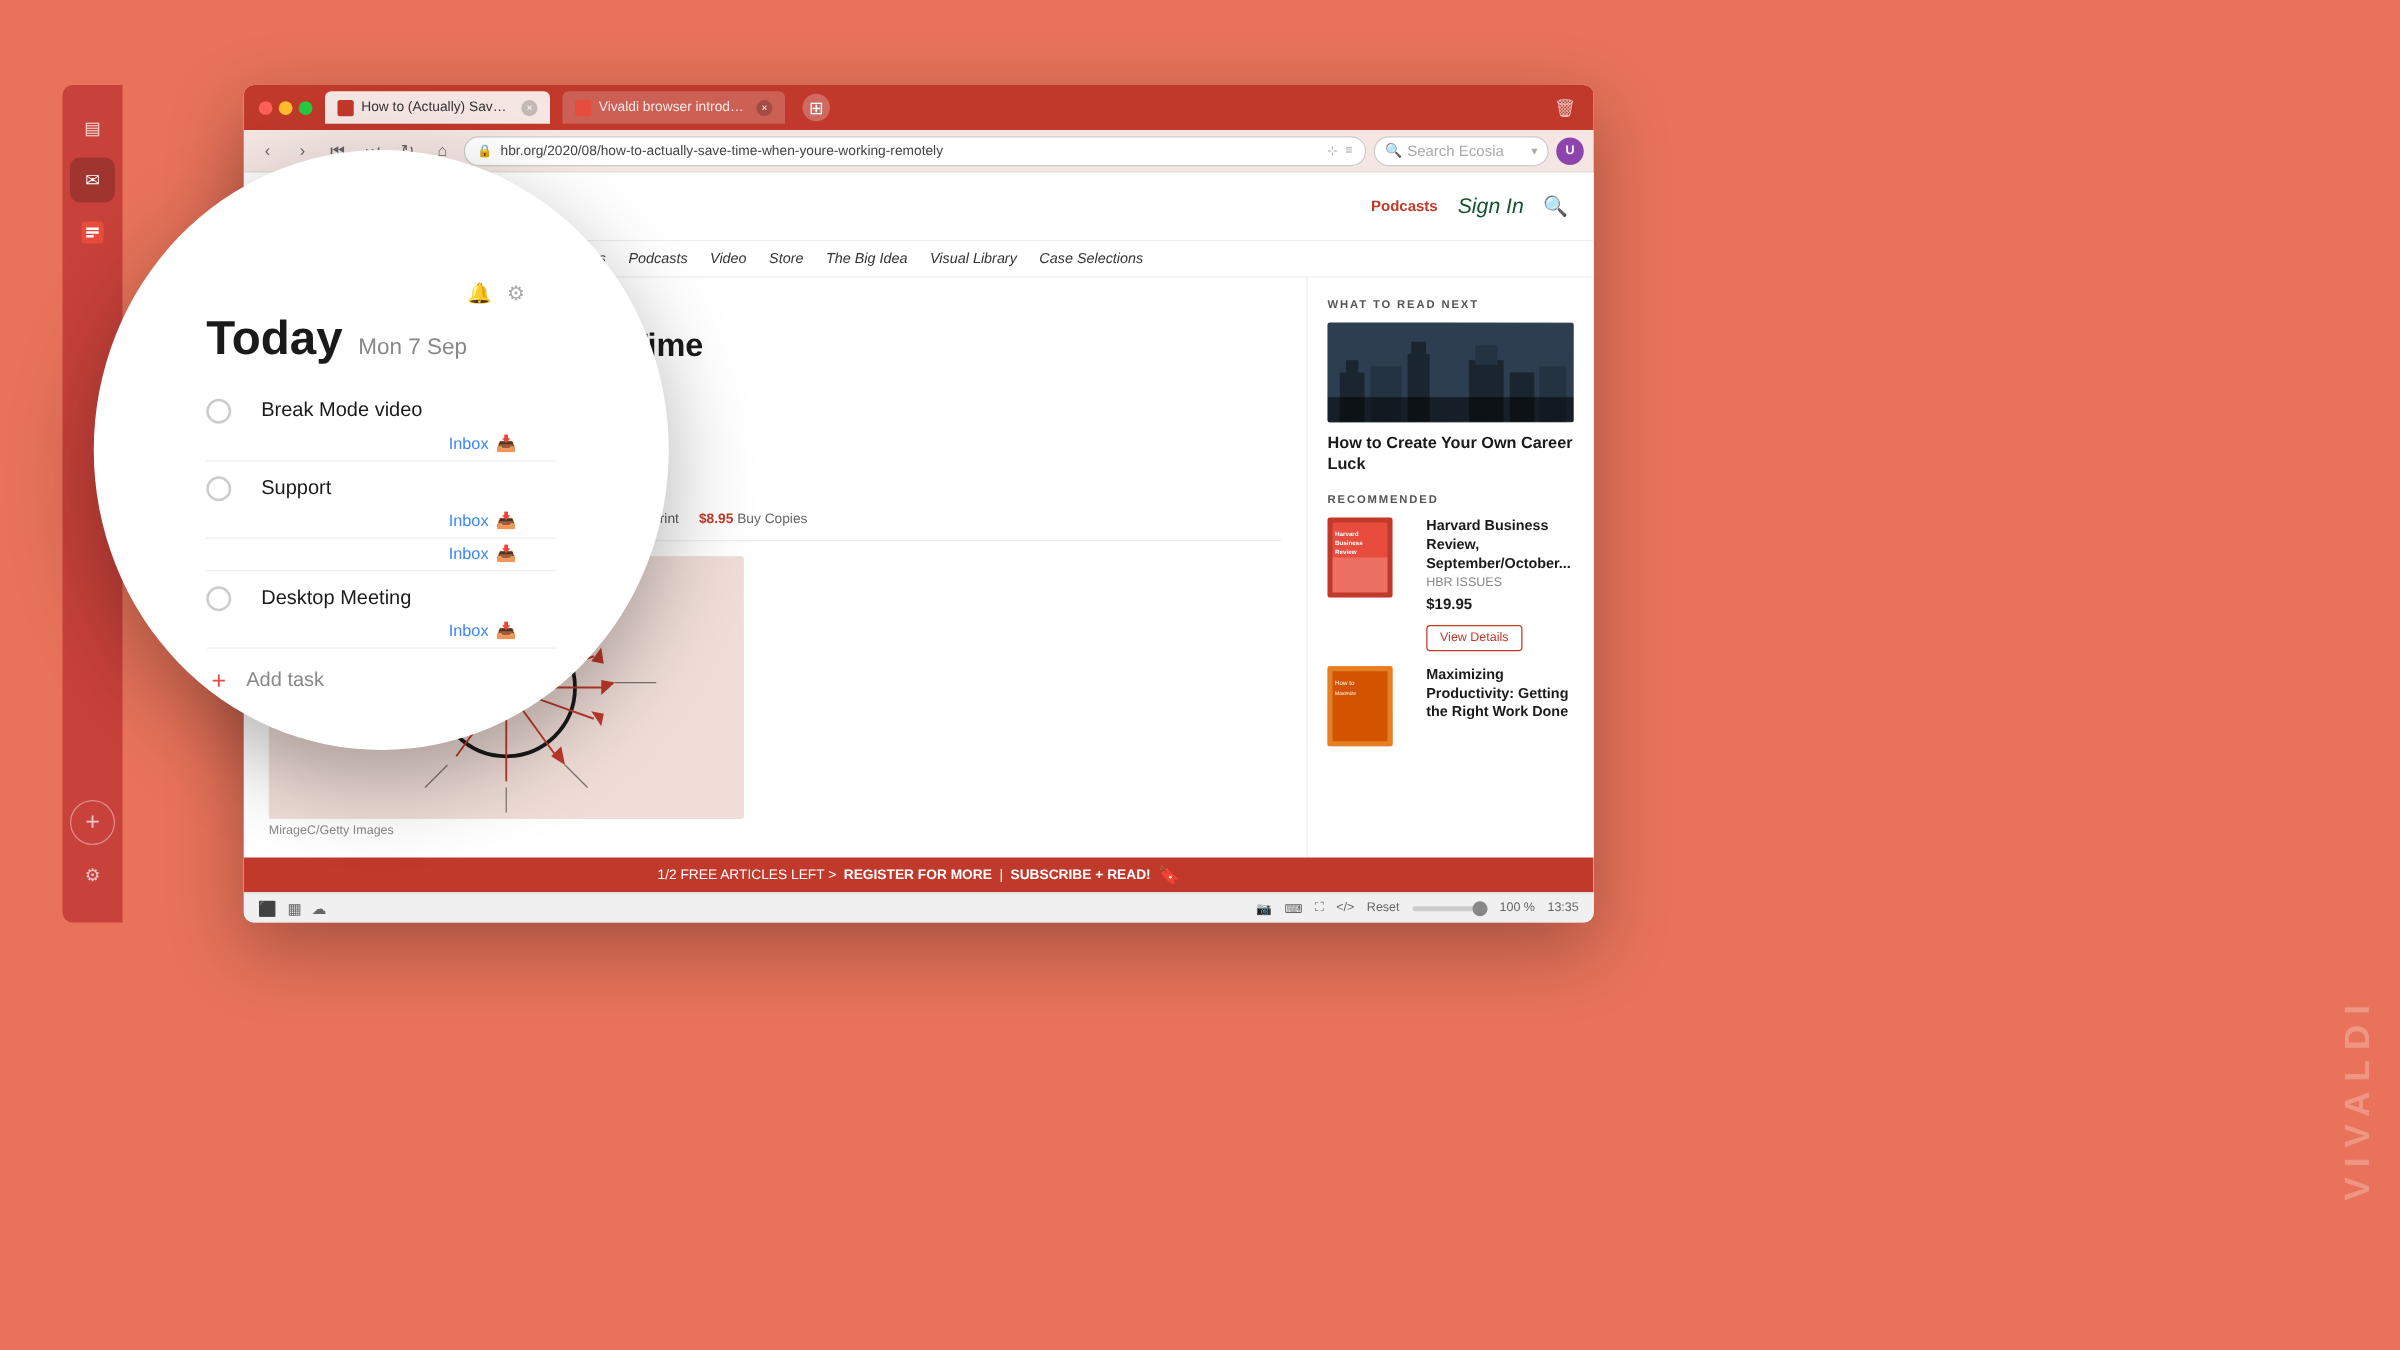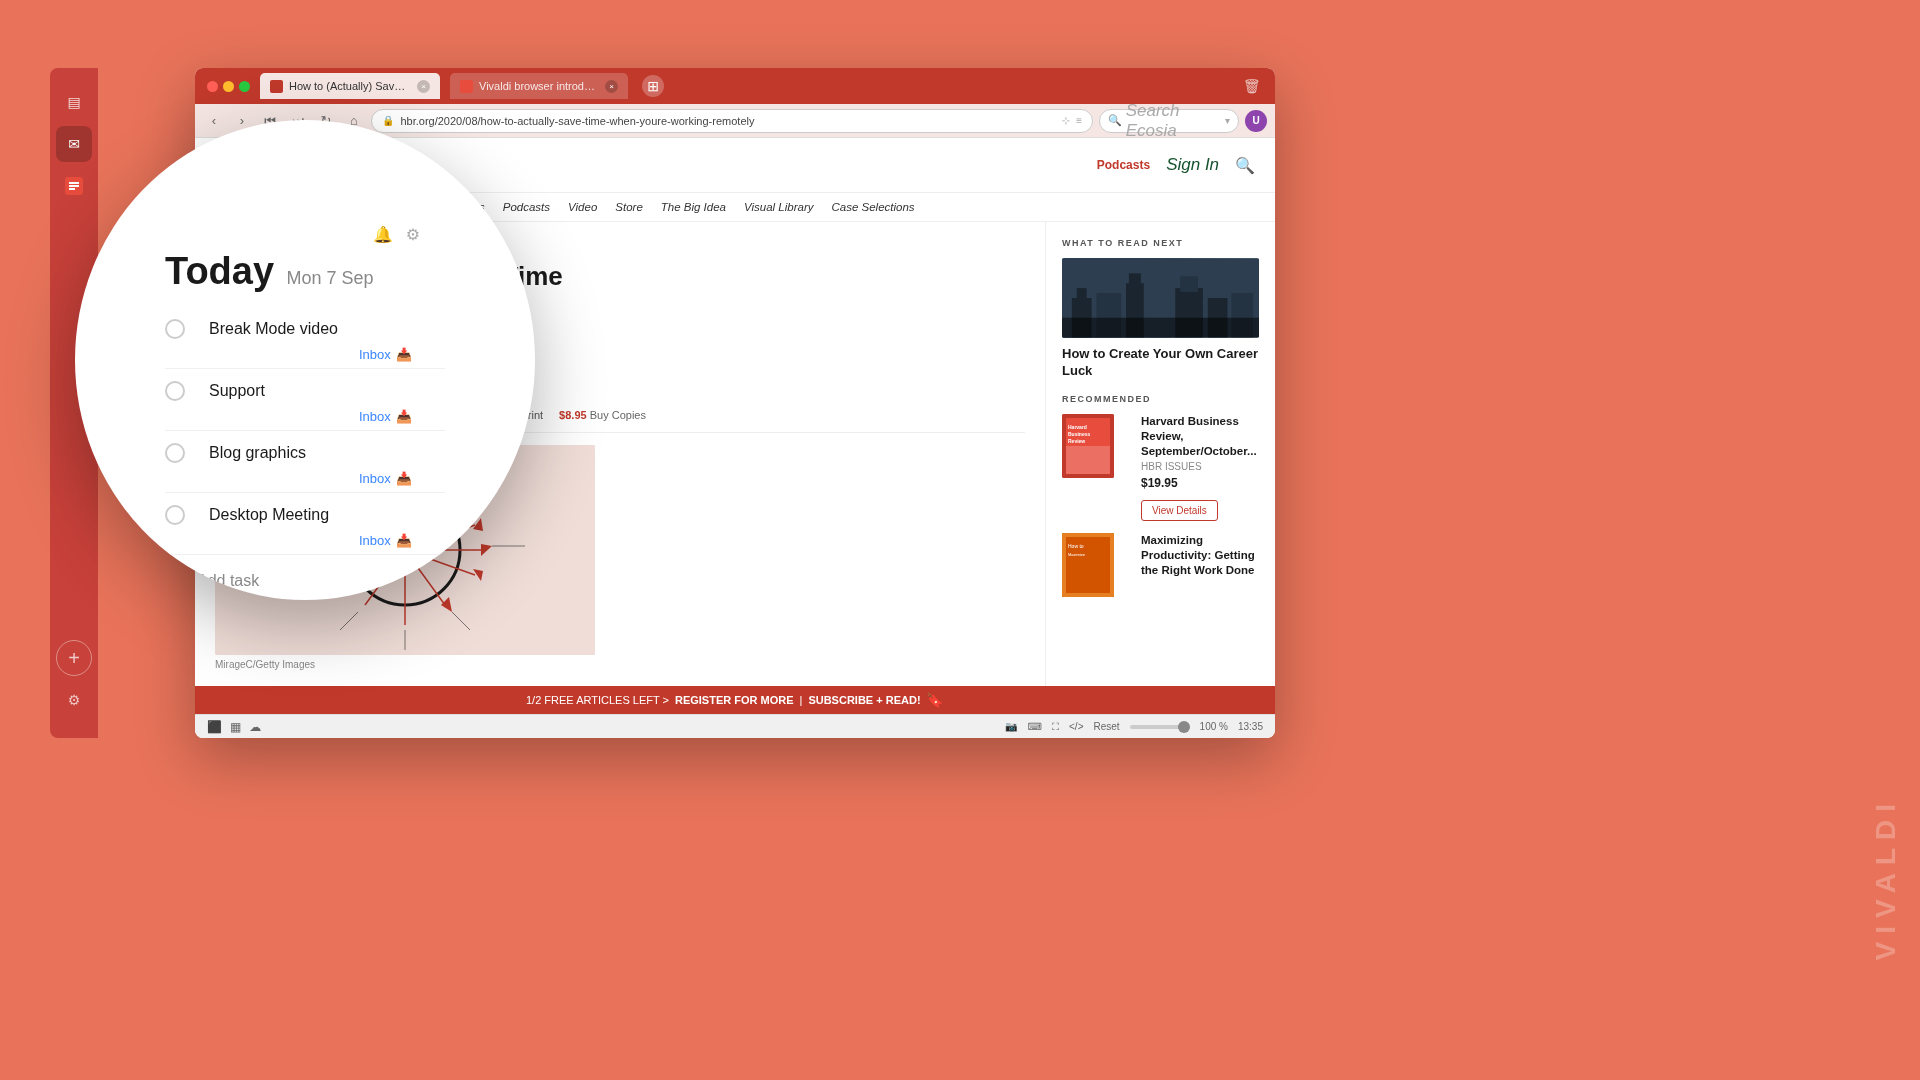--- a/index.html
+++ b/index.html
@@ -742,21 +742,21 @@
       <div class="toolbar-btn">↻</div>
       <div class="toolbar-btn">⌂</div>
       <div class="address-bar">
         <span class="address-bar-lock">🔒</span>
         <span class="address-text">hbr.org/2020/08/how-to-actually-save-time-when-youre-working-remotely</span>
         <span style="color:#aaa;font-size:10px;">⊹</span>
         <span style="color:#aaa;font-size:10px;">≡</span>
       </div>
       <div class="search-box">
         <span style="font-size:11px;">🔍</span>
-        <span style="font-size:17px;color:#aaa;font-style:italic;">Search Ecosia</span>
+        <span style="font-size:12px;color:#aaa;">Search Ecosia</span>
         <span style="margin-left:auto;font-size:10px;color:#aaa;">▾</span>
       </div>
       <div class="profile-avatar">U</div>
     </div>
   </div>
 
   <div class="browser-content">
 
     <div class="hbr-header">
       <div class="hbr-top-nav">
@@ -1013,24 +1013,20 @@
         <span class="task-label">Support</span>
       </div>
       <div class="task-meta">
         <span class="task-inbox-label">Inbox</span>
         <span class="task-inbox-icon">📥</span>
       </div>
       <div class="task-divider"></div>
     </div>
 
     <div class="task-item">
-      <div class="task-row">
-        <div class="task-checkbox"></div>
-        <span class="task-label">Blog graphics</span>
-      </div>
       <div class="task-meta">
         <span class="task-inbox-label">Inbox</span>
         <span class="task-inbox-icon">📥</span>
       </div>
       <div class="task-divider"></div>
     </div>
 
     <div class="task-item">
       <div class="task-row">
         <div class="task-checkbox"></div>

